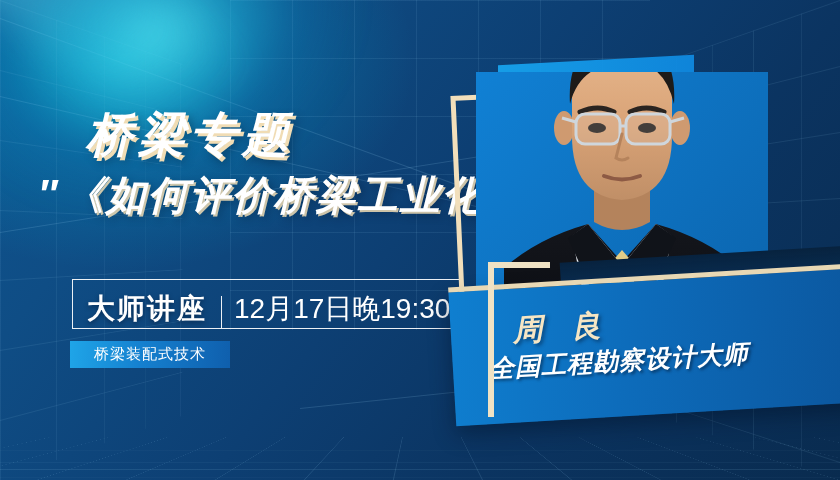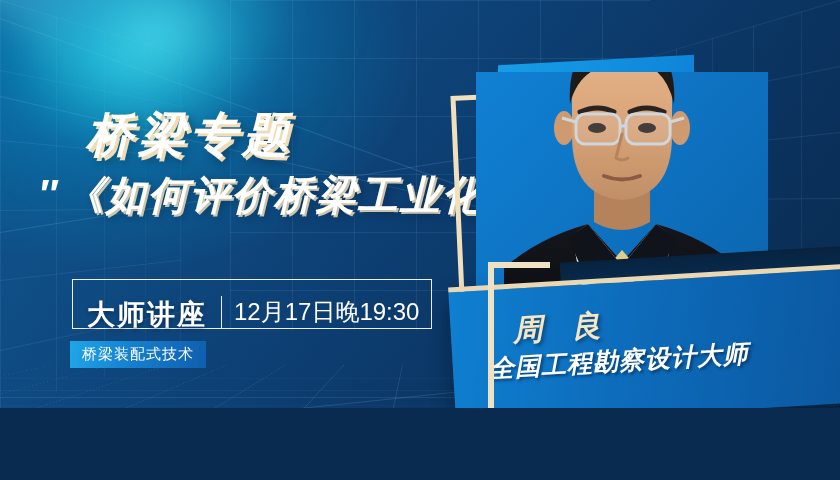--- a/index.html
+++ b/index.html
@@ -1,21 +1,21 @@
 <!DOCTYPE html>
 <html><head>
 <meta charset="utf-8">
 <style>
   * { margin:0; padding:0; box-sizing:border-box; }
   html,body { width:840px; height:480px; overflow:hidden; background:#0a2b50; }
   body { font-family:"Liberation Sans","DejaVu Sans",sans-serif; }
 
   #poster{
     position:relative;
-    width:840px; height:408px;
+    width:840px; height:480px;
     overflow:hidden;
     background:
       radial-gradient(420px 300px at 120px 60px, rgba(0,215,230,0.55) 0%, rgba(0,170,215,0.28) 32%, rgba(10,70,125,0.0) 70%),
       linear-gradient(128deg, #0e5590 0%, #0f4d85 22%, #0d3f73 48%, #0b3461 70%, #092b4f 100%);
   }
 
   
   .grid-layer{ position:absolute; inset:0; pointer-events:none; }
 
   .floor{
@@ -87,34 +87,34 @@
     color:#ffffff;
     text-shadow: 2px 2px 0 rgba(240,220,180,.85), 4px 4px 9px rgba(0,20,45,.40);
     margin:0 6px;
   }
 
   .infobox{
     position:absolute; left:72px; top:279px;
     height:50px; display:flex; align-items:stretch;
     border:1.5px solid rgba(255,255,255,.92);
   }
-  .infobox .cell{ display:flex; align-items:flex-start;margin-top:16px; }
+  .infobox .cell{ display:flex; align-items:flex-end;margin-top:16px; }
   .infobox .cell.title{ padding:0 14px; }
   .infobox .cell.date { padding:0 12px; border-left:1.5px solid rgba(255,255,255,.92); }
   .box-title{
     font-size:28px; font-weight:700; color:#ffffff; letter-spacing:2px;
     text-shadow:0 2px 4px rgba(0,20,45,.5);
   }
   .box-date{
-    font-size:24px; font-weight:400; color:#ffffff; letter-spacing:0px;
+    font-size:28px; font-weight:400; color:#ffffff; letter-spacing:0px;
   }
 
   .tags{ position:absolute; left:70px; top:341px; display:flex; gap:24px; }
   .tag{
-    height:27px; padding:0 12px;
+    height:27px; padding:0 24px;
     display:flex; align-items:center; justify-content:center;
     font-size:15px; font-weight:500; letter-spacing:1px; color:#ffffff;
     background:linear-gradient(95deg, #1fa5e8 0%, #1580cf 45%, #0f5fad 100%);
   }
 
   
   .speaker-zone{ position:absolute; right:0; top:0; width:400px; height:480px; }
 
   .accent-chip{
     position:absolute; left:58px; top:60px; width:196px; height:78px;

